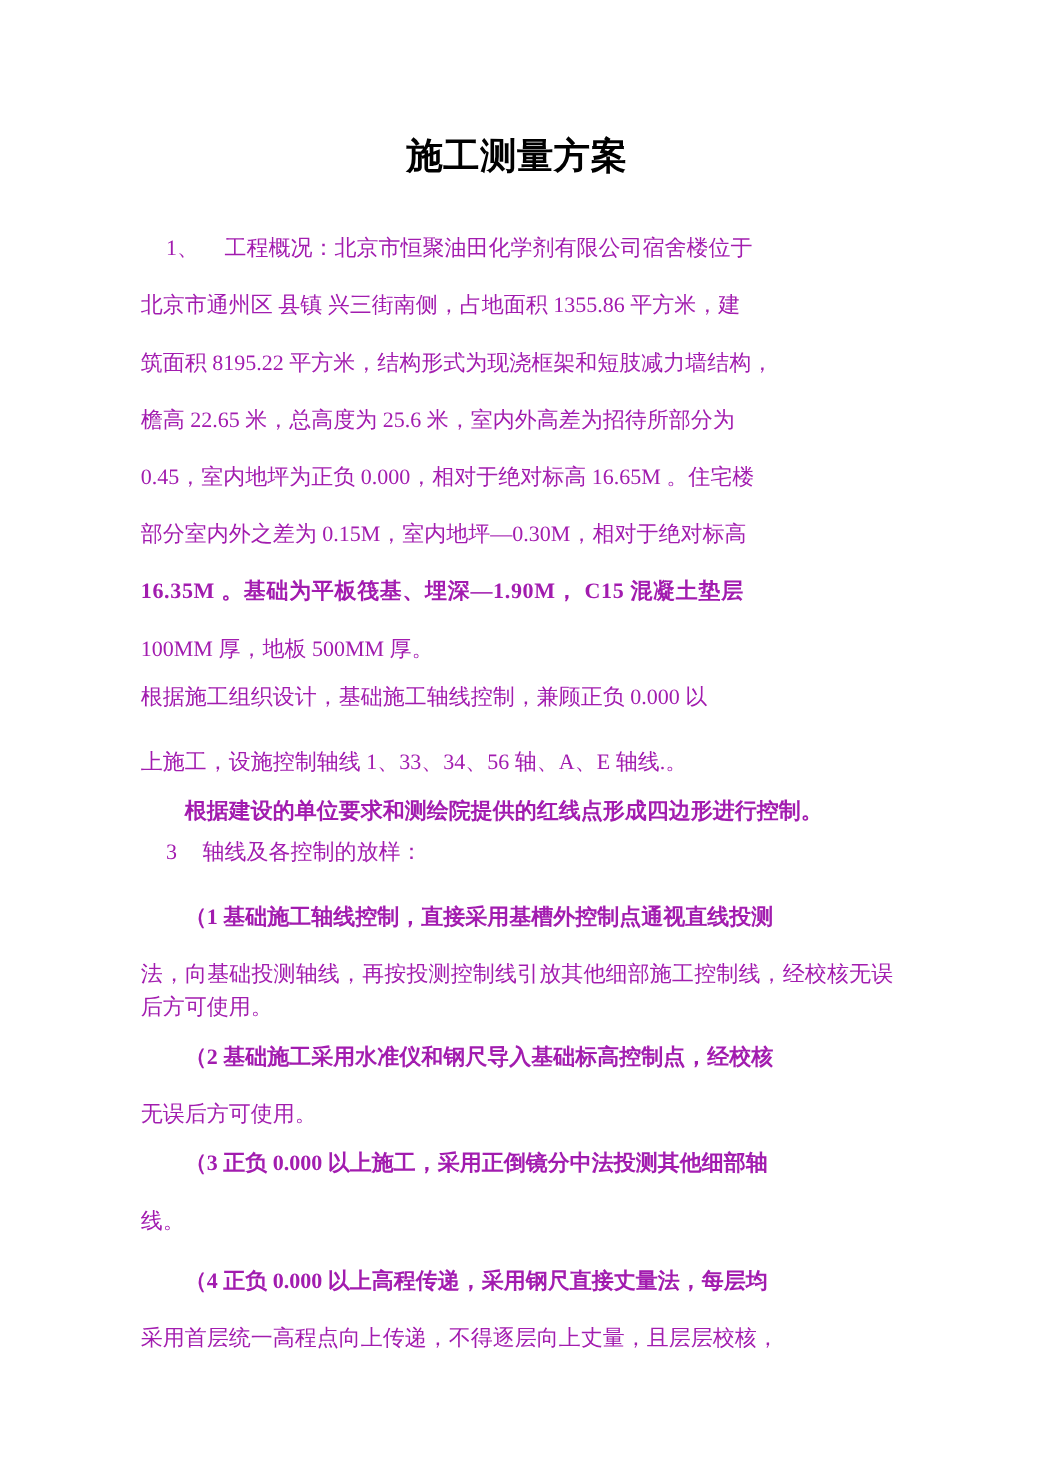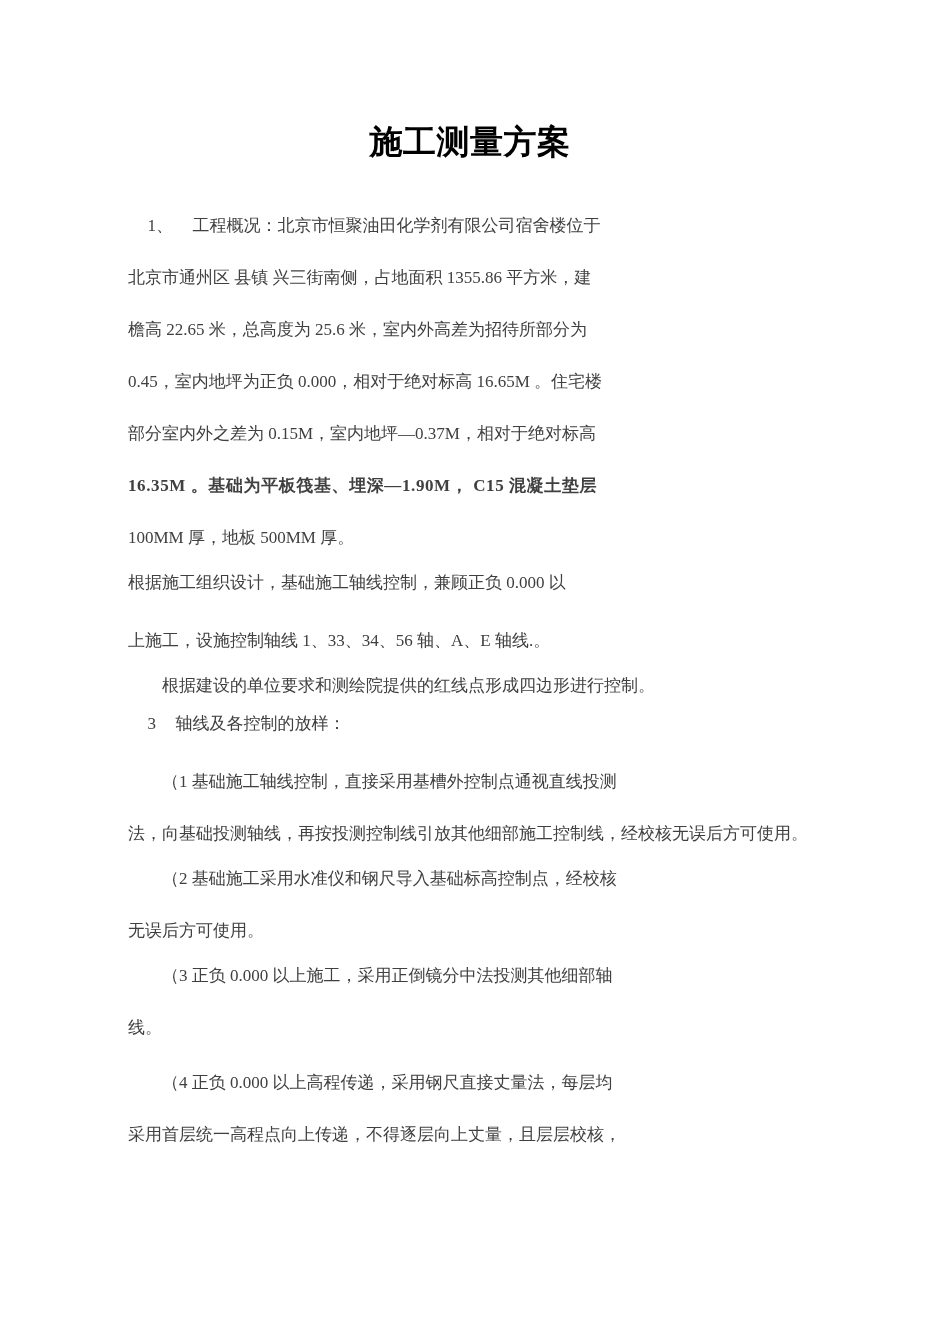--- a/index.html
+++ b/index.html
@@ -35,34 +35,34 @@
     line-height: 1.1;
     text-align: center;
     letter-spacing: 0.5px;
     margin: 0;
     padding-top: 124px;
     color: #000;
   }
 
   
   .para {
-    font-size: 17px;
+    font-size: 20px;
     text-align: justify;
     text-justify: inter-ideograph;
     margin: 0;
-    color: #404040;
+    color: #a21caf;
     word-break: break-all;
   }
 
   
   .lead-loose   { line-height: 52px; }
   .lead-medium  { line-height: 37px; }
   .lead-tight   { line-height: 30px; margin-top: 11px; }
 
-  .indent2 { text-indent: 2em; }
+  .indent2 { text-indent: 2em; font-weight: bold; }
 
   .gap-top-lg { margin-top: 40px; }
   .gap-top-md { margin-top: 14px; }
   .gap-top-sm { margin-top: 4px; }
 
   
   .numlabel { letter-spacing: 0; }
   .numgap { display: inline-block; width: 1.15em; }
 
   
@@ -73,23 +73,24 @@
 
 <div class="page">
   <div class="content">
 
     <h1 class="doc-title">施工测量方案</h1>
 
     <p class="para lead-loose gap-top-lg">
       <span class="numgap"></span><span class="numlabel">1、</span><span class="numgap"></span><span>工程概况：北京市恒聚油田化学剂有限公司宿舍楼位于</span>
     </p>
     <p class="para lead-loose">北京市通州区 县镇 兴三街南侧，占地面积 1355.86 平方米，建</p>
+    <p class="para lead-loose">筑面积 8195.22 平方米，结构形式为现浇框架和短肢减力墙结构，</p>
     <p class="para lead-loose">檐高 22.65 米，总高度为 25.6 米，室内外高差为招待所部分为</p>
     <p class="para lead-loose">0.45，室内地坪为正负 0.000，相对于绝对标高 16.65M 。住宅楼</p>
-    <p class="para lead-loose">部分室内外之差为 0.15M，室内地坪—0.37M，相对于绝对标高</p>
+    <p class="para lead-loose">部分室内外之差为 0.15M，室内地坪—0.30M，相对于绝对标高</p>
     <p class="para lead-loose track-wide">16.35M 。基础为平板筏基、埋深—1.90M， C15 混凝土垫层</p>
     <p class="para lead-loose">100MM 厚，地板 500MM 厚。</p>
 
     <p class="para lead-medium">根据施工组织设计，基础施工轴线控制，兼顾正负 0.000 以</p>
     <p class="para lead-loose gap-top-md">上施工，设施控制轴线 1、33、34、56 轴、A、E 轴线.。</p>
     <p class="para lead-tight indent2 gap-top-sm">根据建设的单位要求和测绘院提供的红线点形成四边形进行控制。</p>
 
     <p class="para lead-medium gap-top-sm">
       <span class="numgap"></span><span class="numlabel">3</span><span class="numgap"></span><span>轴线及各控制的放样：</span>
     </p>

